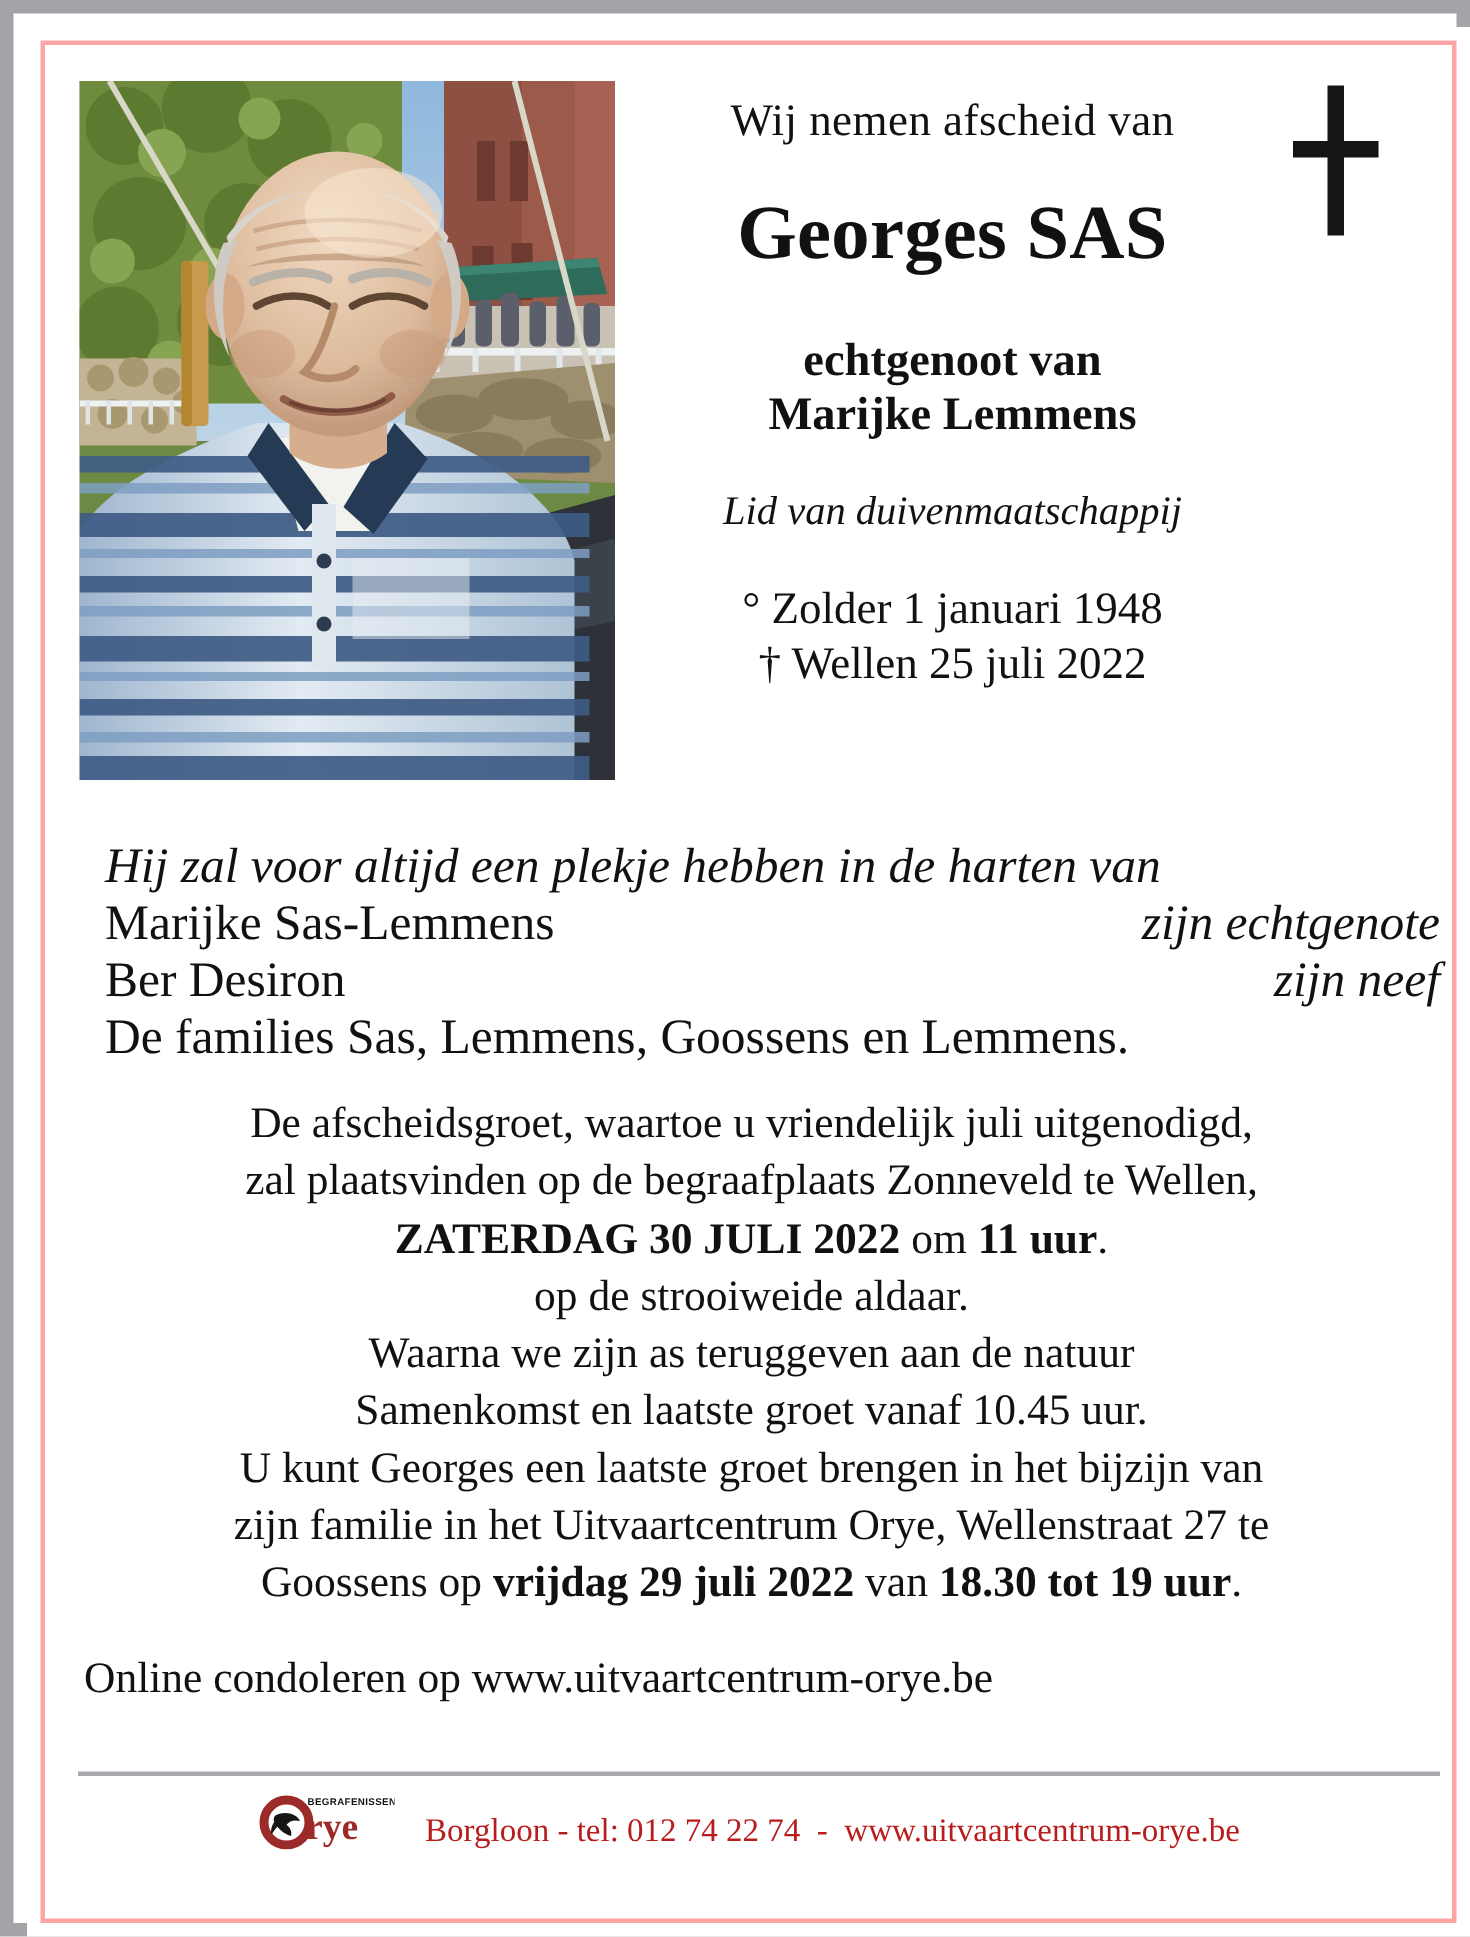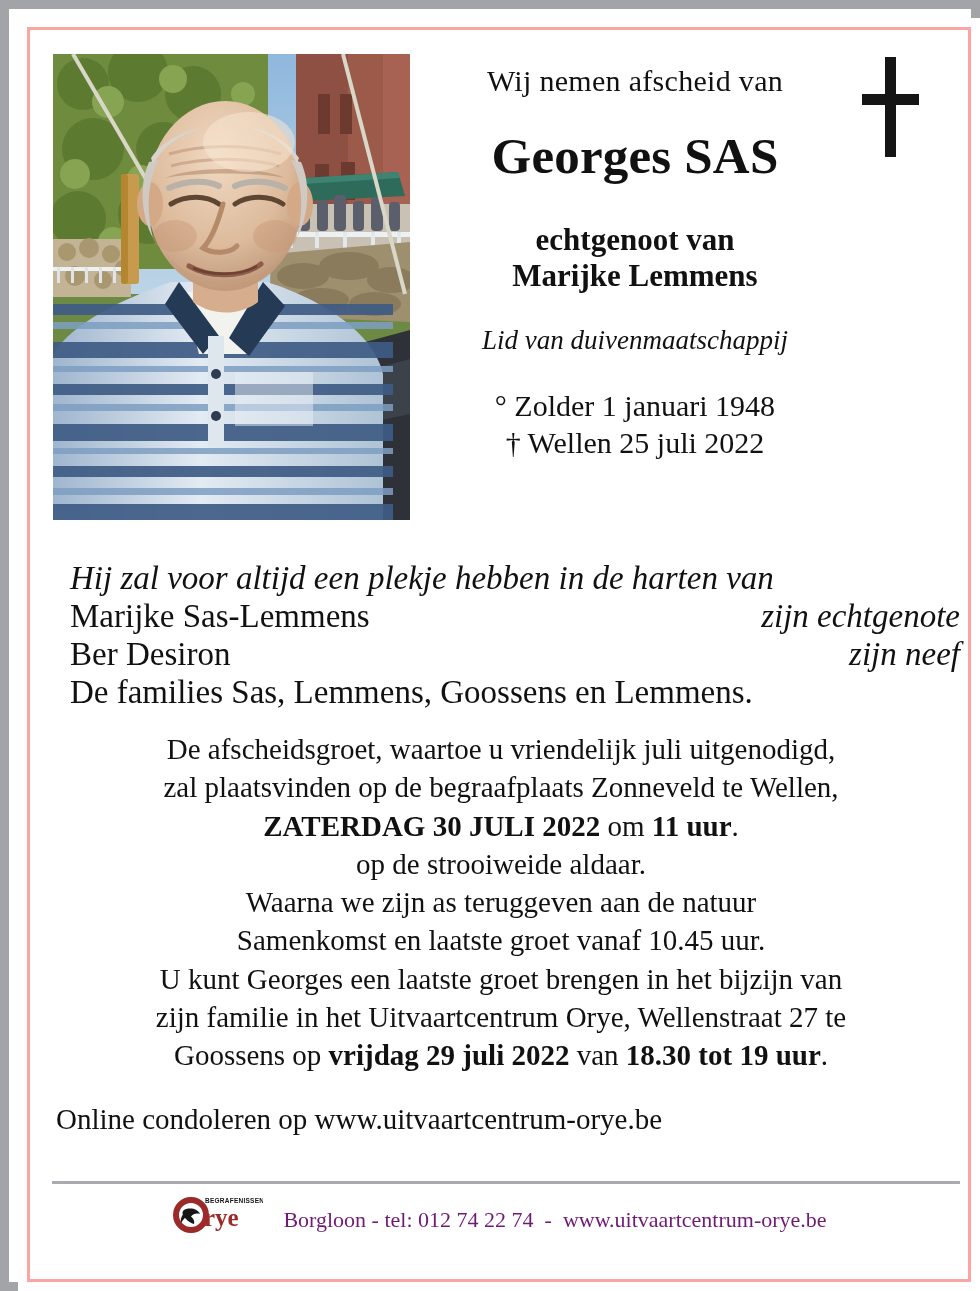--- a/index.html
+++ b/index.html
@@ -195,21 +195,21 @@
   .footer-logo {
     width: 92px;
     height: 40px;
     margin-right: 20px;
     flex: none;
   }
   .footer-text {
     font-size: 22px;
     line-height: 26px;
     white-space: pre;
-    color: #701a75;
+    color: #b91c1c;
   }
 </style>
 </head>
 <body>
 
 <div class="outer-frame">
   <div class="inner-gap">
     <div class="card">
       <div class="card-inner">
 

